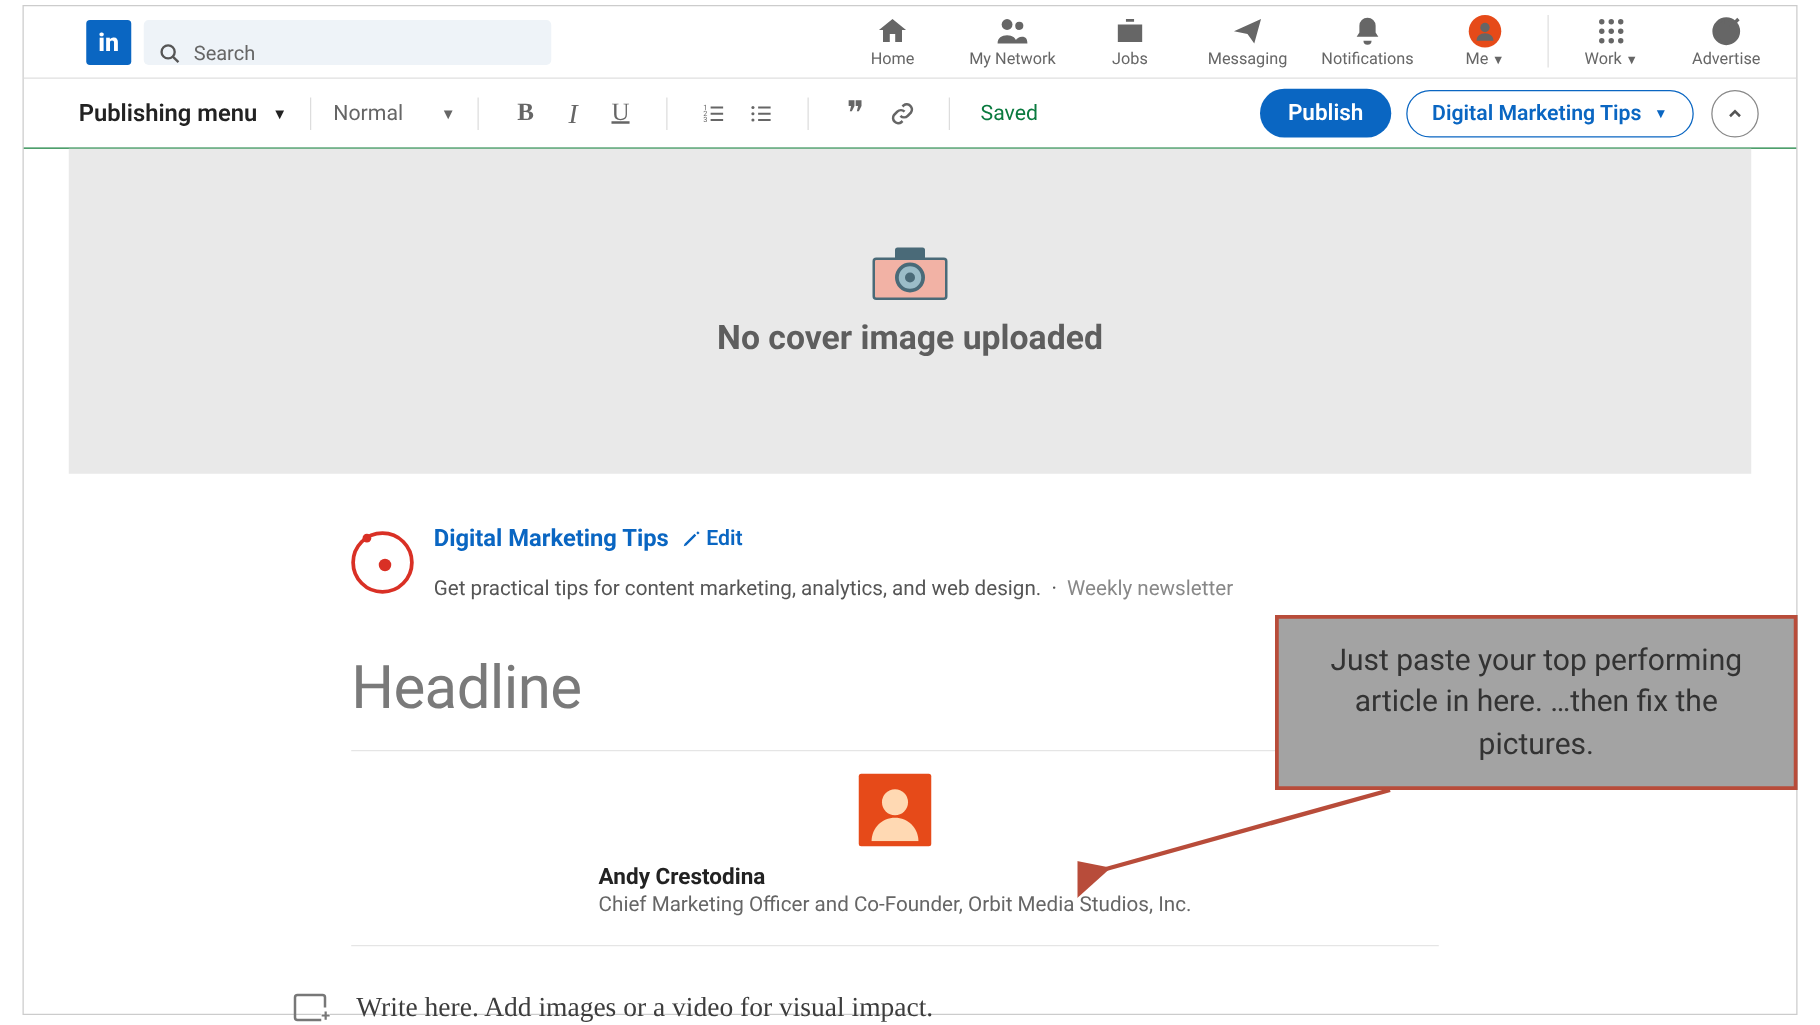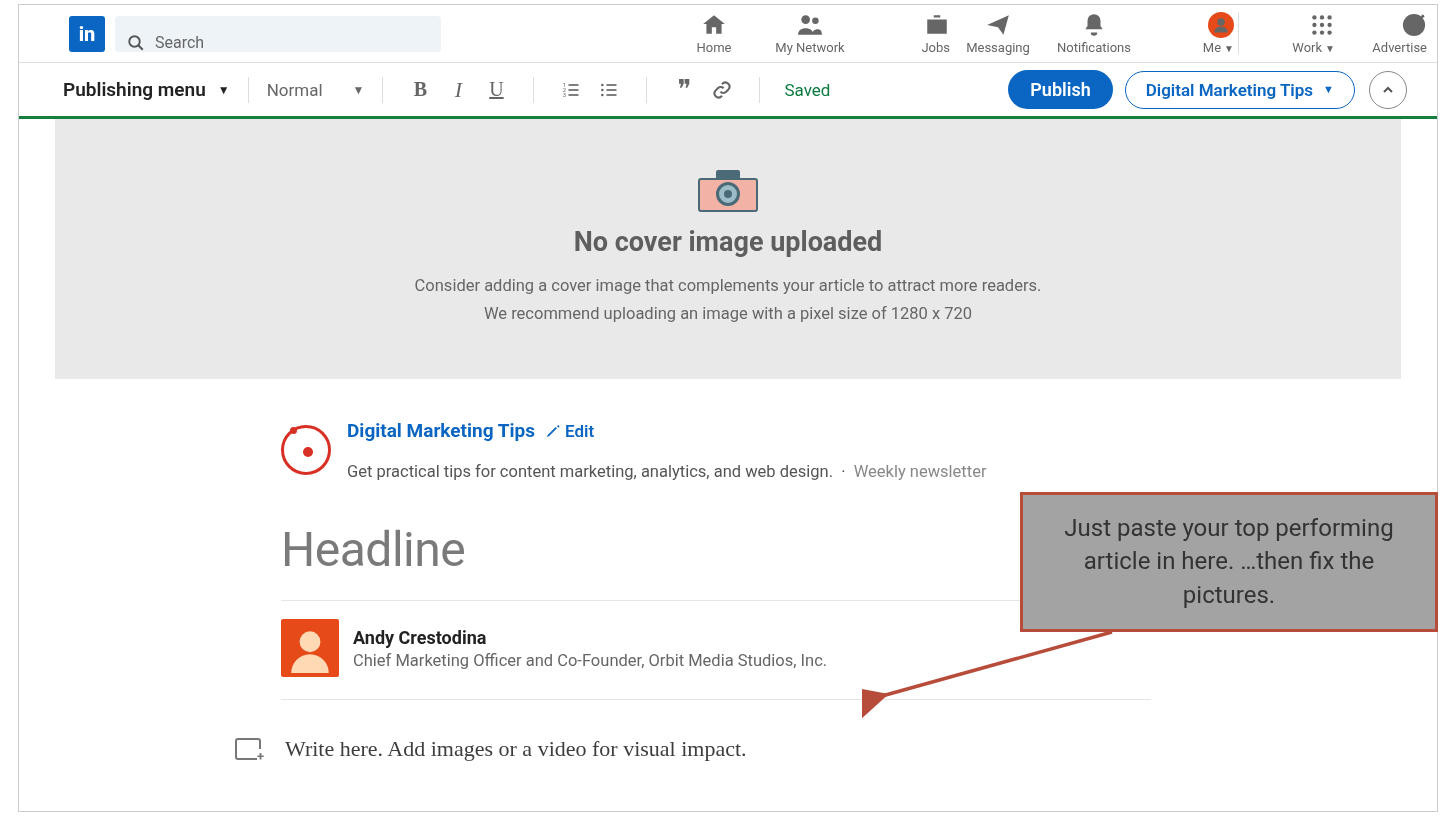--- a/index.html
+++ b/index.html
@@ -8,30 +8,30 @@
 
 
 .topnav { height:58px; border-bottom:1px solid #e0e0e0; display:flex; align-items:center; padding:0 10px 0 38px; }
 .logo { width:36px; height:36px; background:#0a66c2; color:#fff; display:flex; align-items:center; justify-content:center; font-weight:800; font-size:20px; border-radius:3px;margin-left:12px; }
 .searchbox { margin-left:10px; width:326px; height:36px; background:#eef3f8; border-radius:4px; display:flex; align-items:flex-end; padding:0 12px; color:#666; }
 .searchbox svg { margin-right:10px; }
 .searchbox span { font-size:16px; color:#666; }
 .topnav-spacer { flex:1; }
 .navitems { display:flex; }
 .navitem { width:96px; display:flex; flex-direction:column; align-items:center; justify-content:center; color:#666; font-size:13px; cursor:pointer; }
-.navitem.narrow { width:92px;align-items:flex-end; }
+.navitem.narrow { width:92px; }
 .navitem svg { width:26px; height:26px; fill:#666; }
 .navitem span { margin-top:2px; }
 .navitem .caret { font-size:10px; margin-left:3px; }
 .avatar-sm { width:26px; height:26px; border-radius:50%; background:#e64a19; display:flex; align-items:center; justify-content:center; overflow:hidden; }
 .avatar-sm svg { width:18px; height:18px; }
 .navsep { width:1px; height:42px; background:#e0e0e0; margin:0 4px; }
 
 
-.toolbar { height:56px; border-bottom:3px solid #15803d; display:flex; align-items:center; padding:0 30px 0 44px; }
+.toolbar { height:56px; border-bottom:1px solid #15803d; display:flex; align-items:center; padding:0 30px 0 44px; }
 .pubmenu { font-weight:600; font-size:19px; color:#222; display:flex; align-items:center; cursor:pointer; }
 .pubmenu .tri { margin-left:12px; font-size:12px; }
 .vsep { width:1px; height:26px; background:#ddd; margin:0 18px; }
 .styledrop { font-size:17px; color:#666; display:flex; align-items:center; cursor:pointer; }
 .styledrop .tri { margin-left:30px; font-size:12px; }
 .fmtbtn { width:30px; height:30px; display:flex; align-items:center; justify-content:center; color:#666; font-size:20px; cursor:pointer; margin:0 4px; }
 .fmtbtn.bold { font-weight:800; font-family:Georgia,serif; }
 .fmtbtn.italic { font-style:italic; font-family:Georgia,serif; font-size:22px; }
 .fmtbtn.underline { text-decoration:underline; font-family:Georgia,serif; }
 .saved { color:#0a7a3f; font-size:17px; margin-left:6px; }
@@ -59,21 +59,21 @@
 .nl-logo::after { content:""; position:absolute; width:7px; height:7px; background:#d93025; border-radius:50%; top:-1px; left:6px; }
 .nl-title-row { display:flex; align-items:center; gap:10px; }
 .nl-title { color:#0a66c2; font-weight:700; font-size:19px; }
 .nl-edit { color:#0a66c2; font-weight:600; font-size:17px; display:flex; align-items:center; gap:4px; cursor:pointer; }
 .nl-desc { color:#555; font-size:16.5px; margin-top:20px; }
 .nl-cadence { color:#888; }
 
 .headline { margin-top:40px; font-size:48px; font-weight:400; color:#7a7a7a; letter-spacing:-0.5px; }
 .divider { border:none; border-top:1px solid #e5e5e5; margin:22px 0 18px 0; }
 
-.author-row { display:flex; align-items:center; gap:14px; }
+.author-row { display:flex; align-items:center; gap:14px;flex-direction:column; }
 .author-avatar { width:58px; height:58px; background:#e64a19; border-radius:2px; display:flex; align-items:center; justify-content:center; overflow:hidden; }
 .author-name { font-weight:700; font-size:18px; color:#222; }
 .author-title { color:#666; font-size:16.5px; margin-top:3px; }
 
 .write-row { display:flex; align-items:center; gap:24px; margin-top:36px; margin-left:-46px; }
 .addmedia { width:26px; height:22px; border:2px solid #777; border-radius:3px; position:relative; cursor:pointer; }
 .addmedia::after { content:"+"; position:absolute; right:-5px; bottom:-6px; background:#fff; font-size:13px; font-weight:700; color:#777; }
 .write-placeholder { font-family:Georgia,"Times New Roman",serif; font-size:22px; color:#3d3d3d; }
 
 
@@ -220,24 +220,20 @@
     </div>
   </div>
 
   <div class="cover">
     <div class="camera">
       <div class="top"></div>
         <div class="body"></div>
         <div class="lens"></div>
     </div>
     <h2>No cover image uploaded</h2>
-    <p>
-      <span>Consider adding a cover image that complements your article to attract more readers.</span><br>
-      <span>We recommend uploading an image with a pixel size of 1280 x 720</span>
-    </p>
   </div>
 
   <div class="content">
     <div class="newsletter-row">
       <div class="nl-logo"></div>
       <div>
         <div class="nl-title-row">
           <a class="nl-title">Digital Marketing Tips</a>
           <span class="nl-edit">
             <svg width="16" height="16" viewBox="0 0 24 24" fill="#0a66c2">

